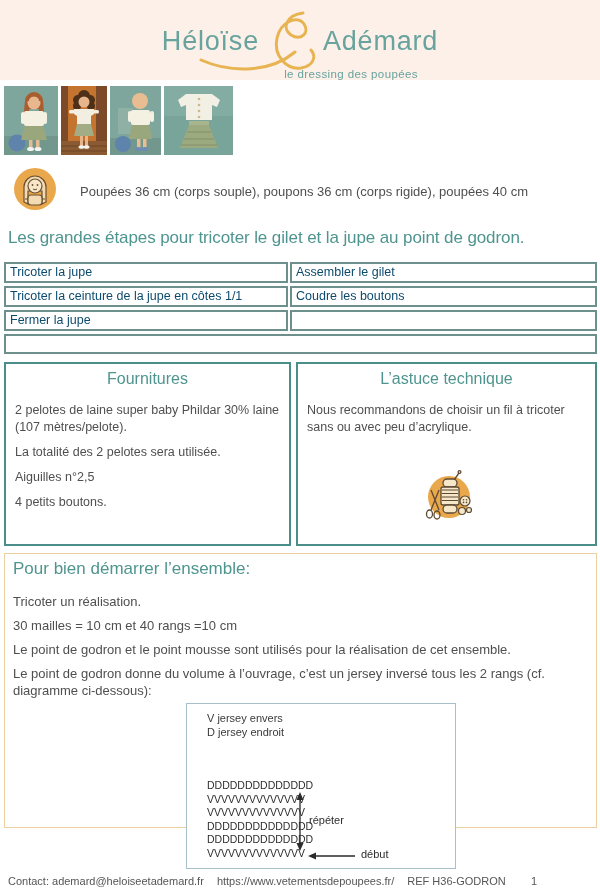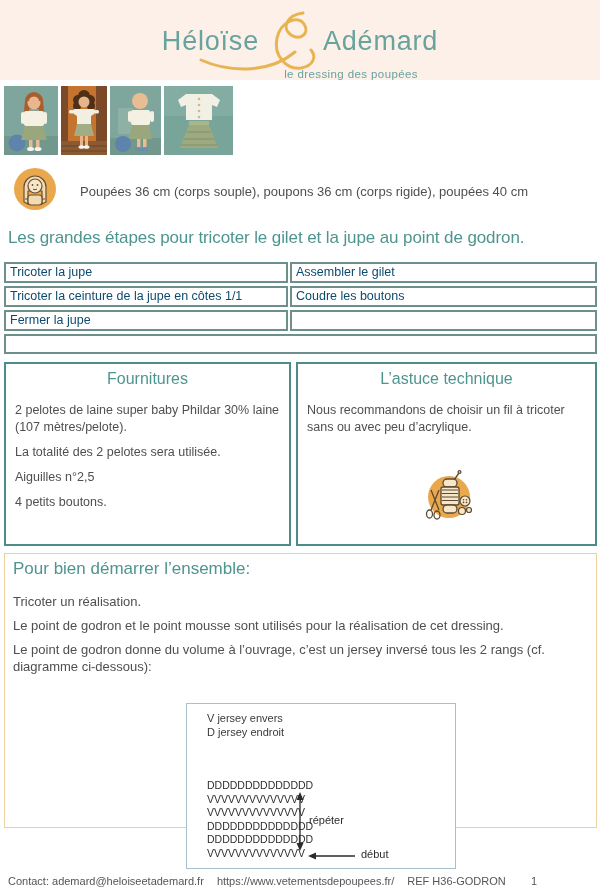--- a/index.html
+++ b/index.html
@@ -226,21 +226,22 @@
               <circle cx="48.5" cy="38.4" r="0.8"></circle>
           </g>
         </svg>
       </div>
     </section>
   </div>
 
   <section class="demarrer">
     <h2>Pour bien démarrer l’ensemble:</h2>
     <p>Tricoter un réalisation.</p>
-    <p>Le point de godron et le point mousse sont utilisés pour la réalisation de cet dressing.</p>
+    <p>30 mailles = 10 cm et 40 rangs =10 cm</p>
+    <p>Le point de godron et le point mousse sont utilisés pour la réalisation de cet ensemble.</p>
     <p>Le point de godron donne du volume à l’ouvrage, c’est un jersey inversé tous les 2 rangs (cf. diagramme ci-dessous):</p>
 
     <div class="diagram">
       <div class="legend">
         <div>V jersey envers</div>
         <div>D jersey endroit</div>
       </div>
       <div class="rows">
         <div>DDDDDDDDDDDDDD</div>
         <div>VVVVVVVVVVVVVV</div>

